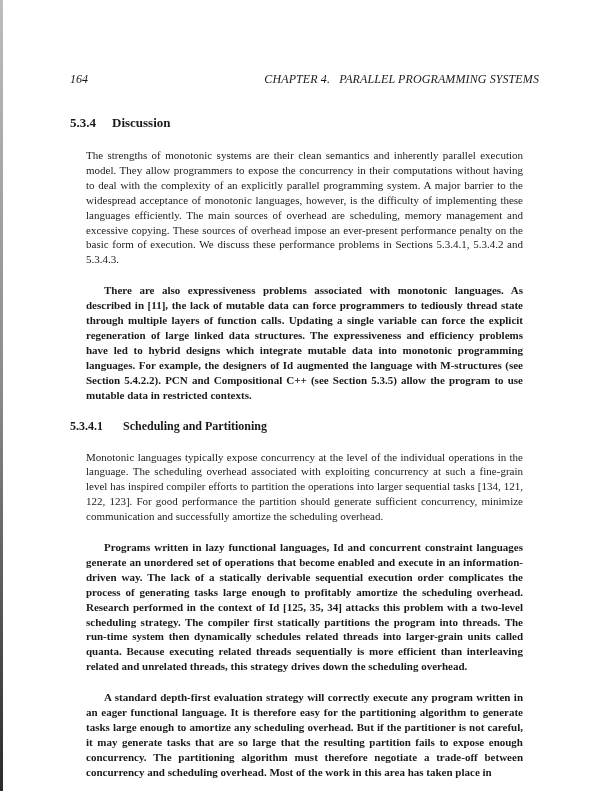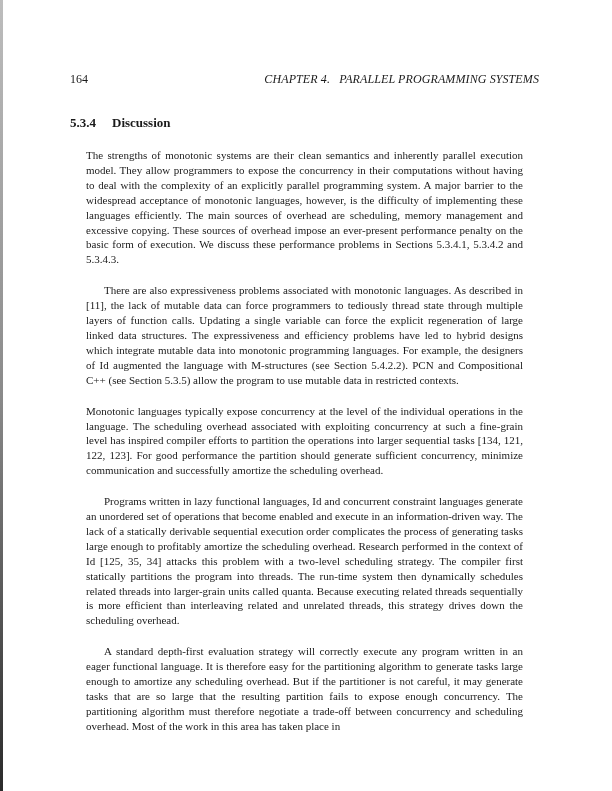--- a/index.html
+++ b/index.html
@@ -28,20 +28,21 @@
       top: 72px;
       left: 70px;
       width: 469px;
       height: 16px;
       font-size: 12px;
     }
     .page-number {
       position: absolute;
       left: 0;
       top: 0;
+      font-style: italic;
     }
     .chapter-title {
       position: absolute;
       right: 0;
       top: 0;
       font-style: italic;
       letter-spacing: 0.1px;
     }
     .content {
       position: absolute;
@@ -70,37 +71,41 @@
       width: 53px;
     }
     p {
       margin: 16px;
       font-size: 11px;
       line-height: 14.9px;
       text-align: justify;
     }
     p.indent {
       text-indent: 18px;
+      font-weight: bold;
     }
   </style>
 </head>
 <body>
 
 <div class="page-edge"></div>
 
 <div class="running-header">
   <span class="page-number">164</span>
   <span class="chapter-title" style="white-space: pre;">CHAPTER 4.   PARALLEL PROGRAMMING SYSTEMS</span>
 </div>
 
 <div class="content">
   <h2 class="section-heading">
     <span class="num">5.3.4</span><span>Discussion</span>
   </h2>
 
   <p>The strengths of monotonic systems are their clean semantics and inherently parallel execution model. They allow programmers to expose the concurrency in their computations without having to deal with the complexity of an explicitly parallel programming system. A major barrier to the widespread acceptance of monotonic languages, however, is the difficulty of implementing these languages efficiently. The main sources of overhead are scheduling, memory management and excessive copying. These sources of overhead impose an ever-present performance penalty on the basic form of execution. We discuss these performance problems in Sections 5.3.4.1, 5.3.4.2 and 5.3.4.3.</p>
   <p class="indent">There are also expressiveness problems associated with monotonic languages. As described in [11], the lack of mutable data can force programmers to tediously thread state through multiple layers of function calls. Updating a single variable can force the explicit regeneration of large linked data structures. The expressiveness and efficiency problems have led to hybrid designs which integrate mutable data into monotonic programming languages. For example, the designers of Id augmented the language with M-structures (see Section 5.4.2.2). PCN and Compositional C++ (see Section 5.3.5) allow the program to use mutable data in restricted contexts.</p>
 
+  <h3 class="subsection-heading">
+    <span class="num">5.3.4.1</span><span>Scheduling and Partitioning</span>
+  </h3>
 
   <p>Monotonic languages typically expose concurrency at the level of the individual operations in the language. The scheduling overhead associated with exploiting concurrency at such a fine-grain level has inspired compiler efforts to partition the operations into larger sequential tasks [134, 121, 122, 123]. For good performance the partition should generate sufficient concurrency, minimize communication and successfully amortize the scheduling overhead.</p>
   <p class="indent">Programs written in lazy functional languages, Id and concurrent constraint languages generate an unordered set of operations that become enabled and execute in an information-driven way. The lack of a statically derivable sequential execution order complicates the process of generating tasks large enough to profitably amortize the scheduling overhead. Research performed in the context of Id [125, 35, 34] attacks this problem with a two-level scheduling strategy. The compiler first statically partitions the program into threads. The run-time system then dynamically schedules related threads into larger-grain units called quanta. Because executing related threads sequentially is more efficient than interleaving related and unrelated threads, this strategy drives down the scheduling overhead.</p>
   <p class="indent">A standard depth-first evaluation strategy will correctly execute any program written in an eager functional language. It is therefore easy for the partitioning algorithm to generate tasks large enough to amortize any scheduling overhead. But if the partitioner is not careful, it may generate tasks that are so large that the resulting partition fails to expose enough concurrency. The partitioning algorithm must therefore negotiate a trade-off between concurrency and scheduling overhead. Most of the work in this area has taken place in</p>
 </div>
 
 </body></html>

